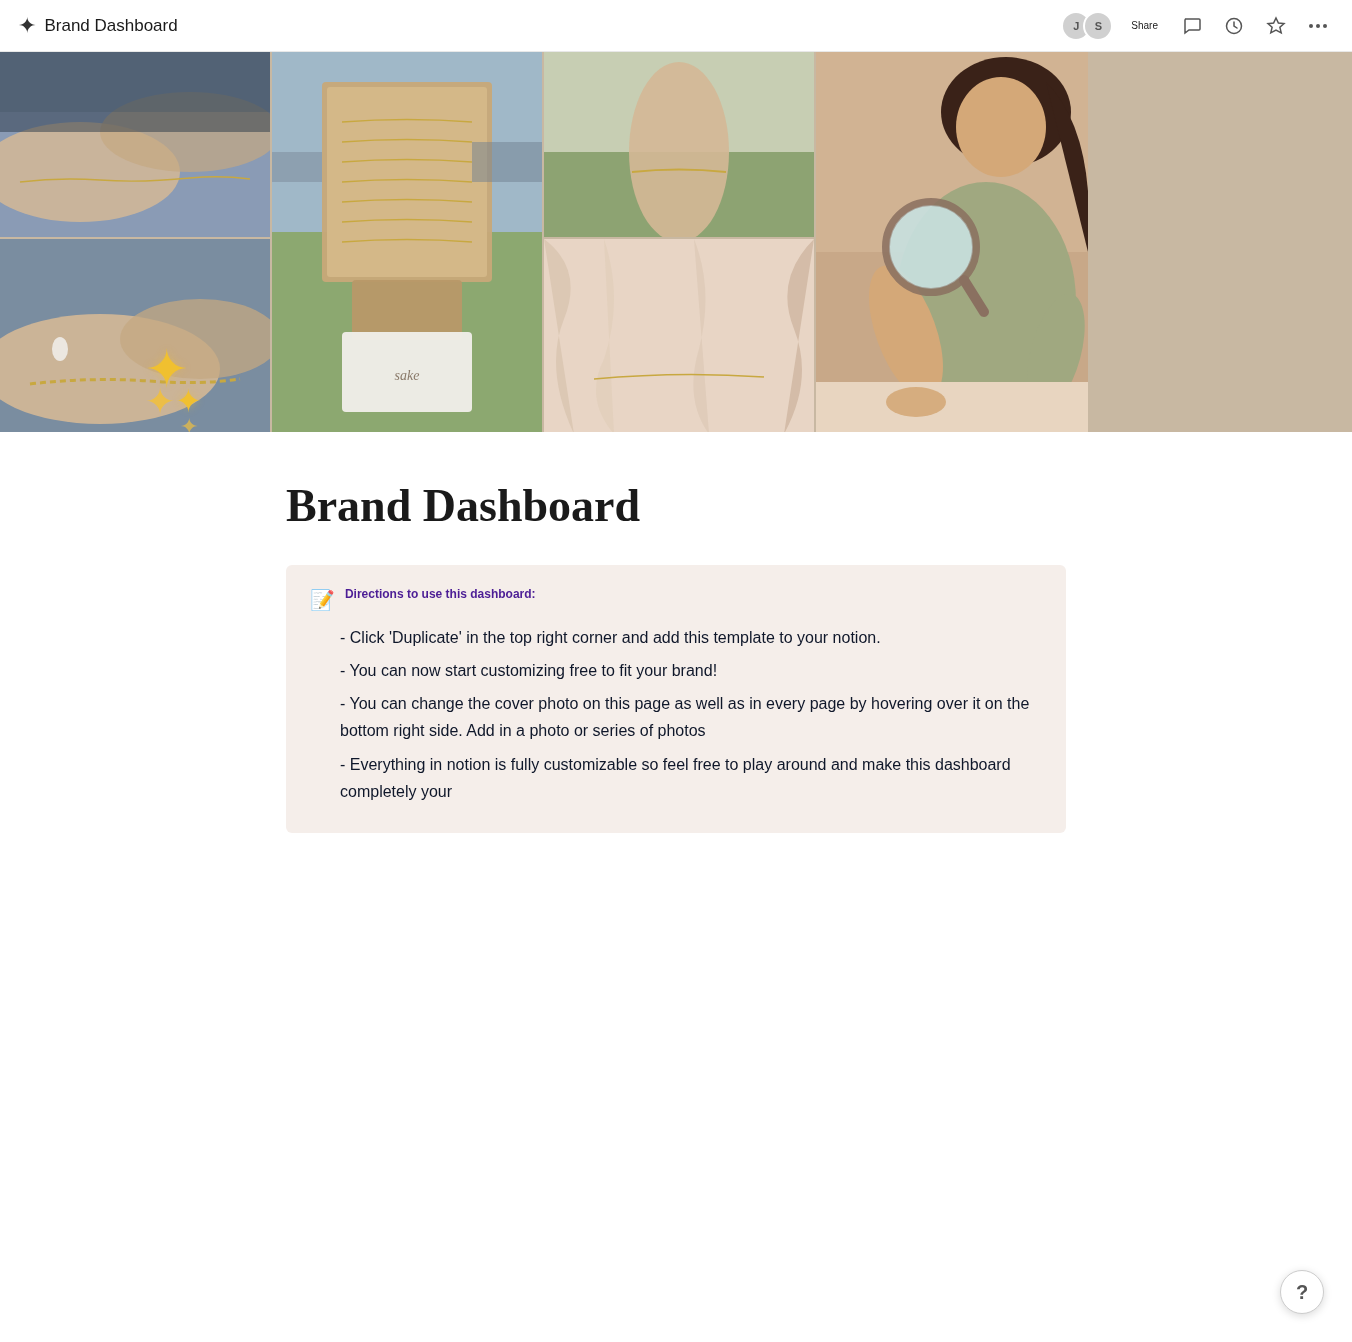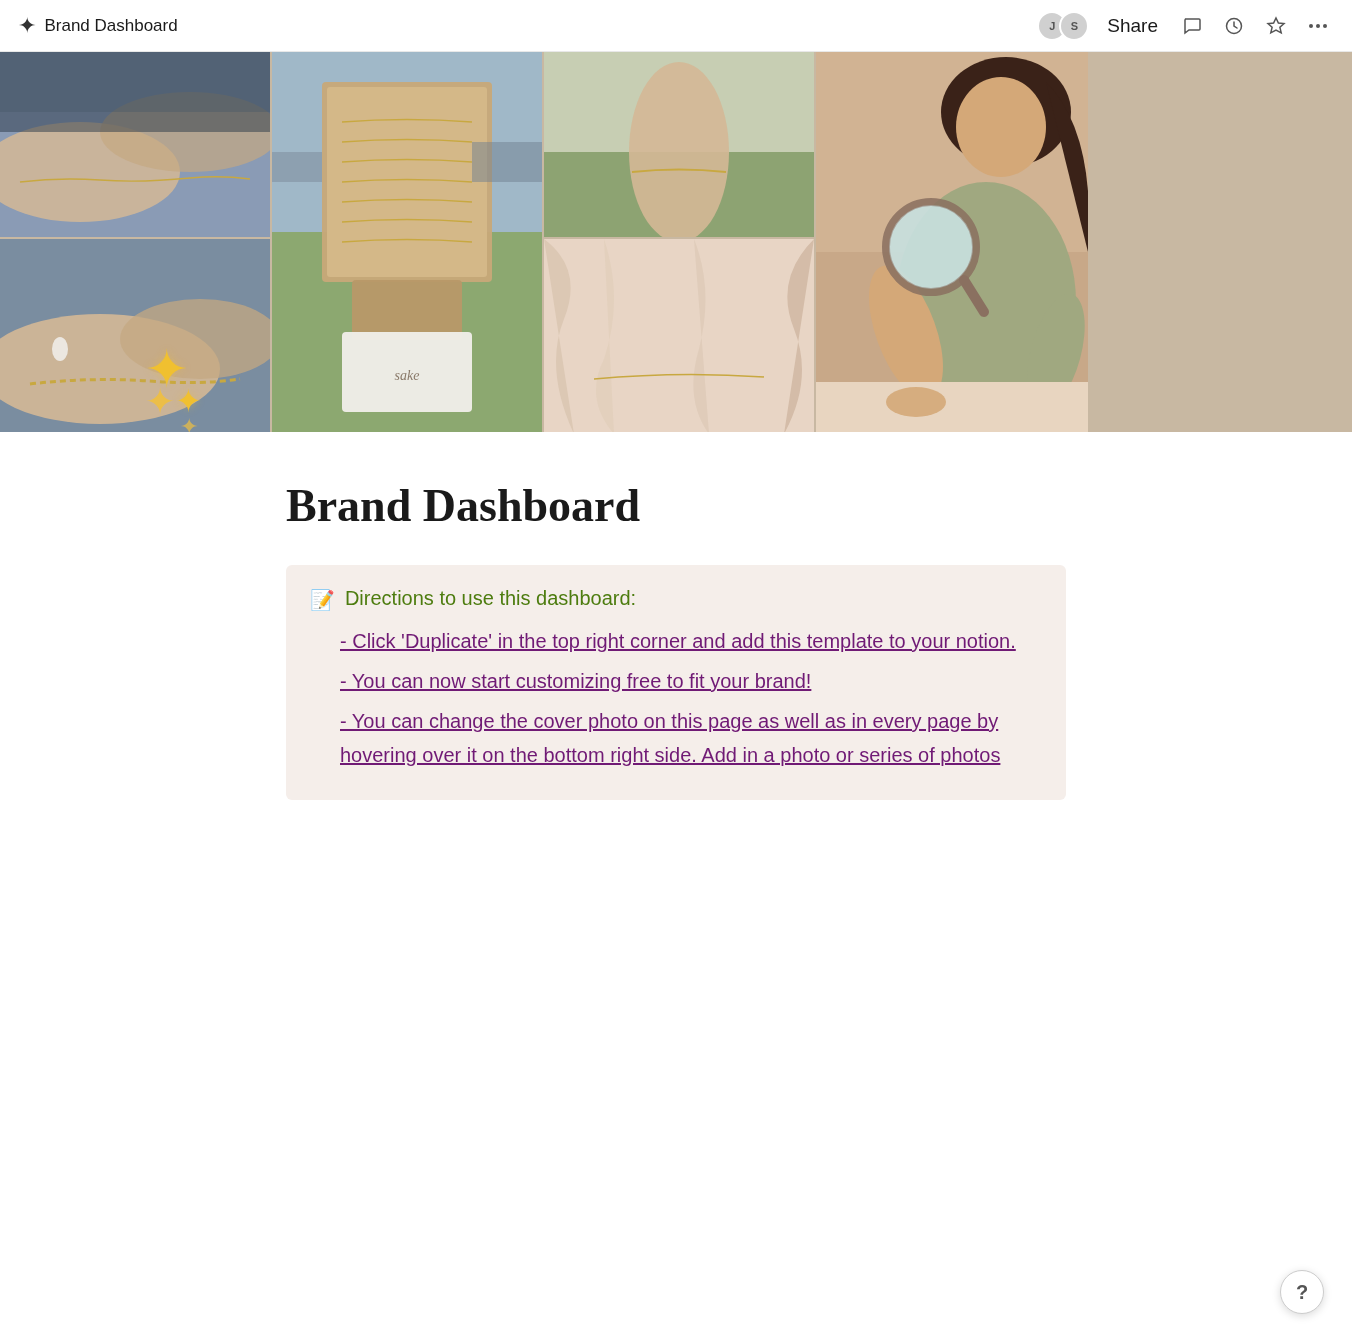--- a/index.html
+++ b/index.html
@@ -65,21 +65,21 @@
       font-weight: 600;
       color: #555;
       border: 2px solid #fff;
     }
 
     .avatar:nth-child(2) { margin-left: -8px; }
 
     .share-btn {
       background: none;
       border: none;
-      font-size: 19px;
+      font-size: 10px;
       font-weight: 500;
       color: #1a1a1a;
       cursor: pointer;
       padding: 4px 8px;
     }
 
     .icon-btn {
       background: none;
       border: none;
       cursor: pointer;
@@ -200,31 +200,30 @@
       margin-bottom: 12px;
     }
 
     .callout-emoji {
       font-size: 20px;
       flex-shrink: 0;
       margin-top: 1px;
     }
 
     .callout-title {
-      font-size: 20px;
-      font-weight: 400;
-      color: #4d7c0f;
+      font-size: 12px;
+      font-weight: 700;
+      color: #4c1d95;
     }
 
     .callout-body {
-      font-size: 20px;
+      font-size: 16px;
       line-height: 1.7;
-      color: #701a75;
+      color: #0f172a;
       padding-left: 30px;
-      text-decoration: underline;
     }
 
     .callout-body p {
       margin-bottom: 6px;
     }
 
     
     .help-btn {
       position: fixed;
       bottom: 28px;
@@ -411,17 +410,18 @@
 
   <div class="callout-box">
     <div class="callout-header">
       <span class="callout-emoji">📝</span>
       <span class="callout-title">Directions to use this dashboard:</span>
     </div>
     <div class="callout-body">
       <p>- Click 'Duplicate' in the top right corner and add this template to your notion.</p>
       <p>- You can now start customizing free to fit your brand!</p>
       <p>- You can change the cover photo on this page as well as in every page by hovering over it on the bottom right side. Add in a photo or series of photos</p>
+      <p>- Everything in notion is fully customizable so feel free to play around and make this dashboard completely your</p>
     </div>
   </div>
 </div>
 
 <button class="help-btn">?</button>
 
 </body></html>

